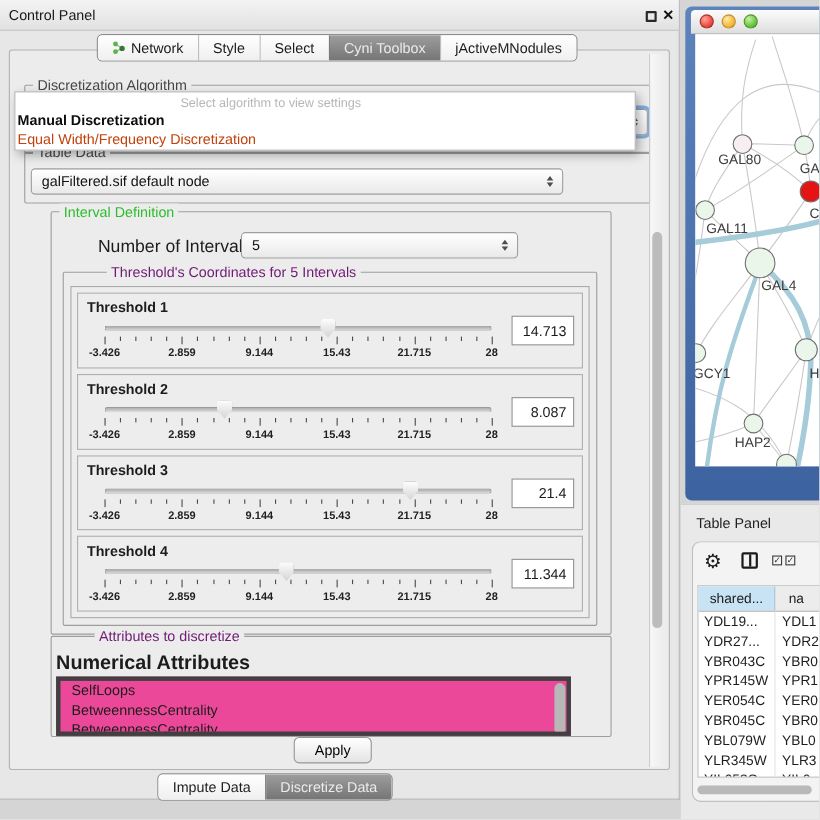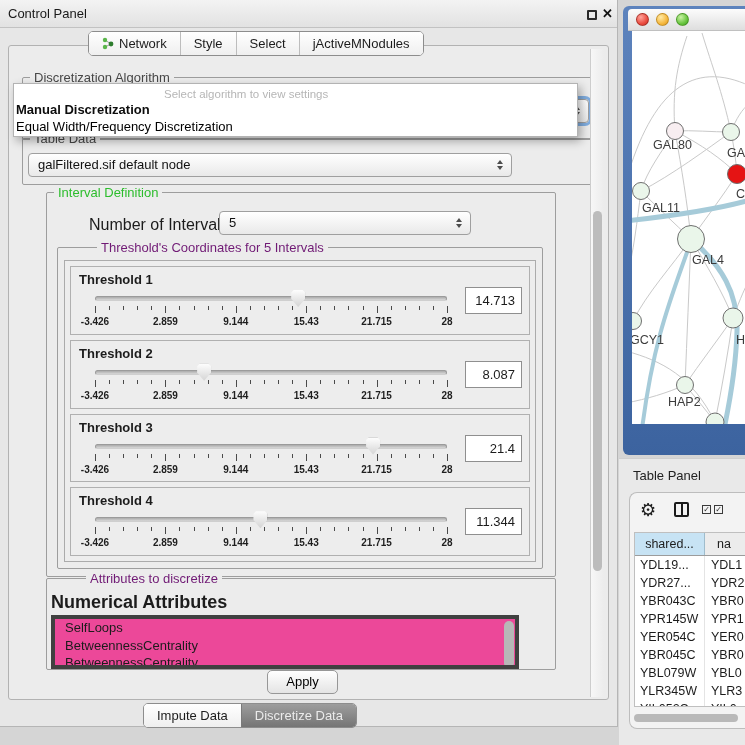--- a/index.html
+++ b/index.html
@@ -45,21 +45,21 @@
   .stepper { position:absolute; right:8px; top:50%; transform:translateY(-50%); }
   .stepper i { display:block; width:0; height:0; border:3.5px solid transparent; }
   .stepper .up   { border-bottom:4.5px solid #4d4d4d; margin-bottom:2px; }
   .stepper .down { border-top:4.5px solid #4d4d4d; }
   #algo-combo { box-shadow:0 0 0 3px rgba(92,152,219,.75); }
   
   #algo-popup { position:absolute; left:13px; top:83px; width:565px; height:54px;
     background:#fff; border:1px solid #b3b3b3; box-shadow:3px 4px 9px rgba(0,0,0,.32); z-index:60;}
   #algo-popup .hint { position:absolute; left:150px; top:4px; font-size:11.5px; color:#b6b6b6;}
   #algo-popup .it1 { position:absolute; left:2px; top:18px; font-size:13px; font-weight:bold; color:#0d0d0d;}
-  #algo-popup .it2 { position:absolute; left:2px; top:35px; font-size:13px; color:#000000;}
+  #algo-popup .it2 { position:absolute; left:2px; top:35px; font-size:13px; color:#c2410c;}
   
   #thr-inner { position:absolute; left:6px; top:12px; width:472px; height:302px;
     border:1px solid #ababab; background:#ededed; display:flex; flex-direction:column;
     gap:5px; padding:5px; }
   .thr-row { position:relative; flex:1; border:1px solid #b0b0b0; background:#ededed; }
   .thr-label { position:absolute; left:8px; top:5px; font-size:13px; font-weight:bold; }
   .valbox { position:absolute; right:7px; top:20px; width:57px; height:27px;
     background:#fff; border:1px solid #8f8f8f; font-size:13px; line-height:25px;
     text-align:right; padding-right:6px; }
   .slider { position:absolute; left:24px; top:29px; width:352px; height:34px; }
@@ -146,20 +146,23 @@
         <circle cx="3" cy="10" r="2.2" fill="#5ab54a"></circle>
         <circle cx="9" cy="7" r="2.4" fill="#2e7d2e"></circle>
       </svg>
       <span>Network</span>
     </div>
     <div class="seg">
         <span>Style</span>
       </div>
     <div class="seg">
         <span>Select</span>
+      </div>
+    <div class="seg sel">
+        <span>Cyni Toolbox</span>
       </div>
     <div class="seg">
         <span>jActiveMNodules</span>
       </div>
   </div>
 
   <div id="content">
 
     <div class="groupbox" style="left:13px; top:31px; width:570px; height:63px;">
       <span class="gtitle t-gray">Discretization Algorithm</span>

